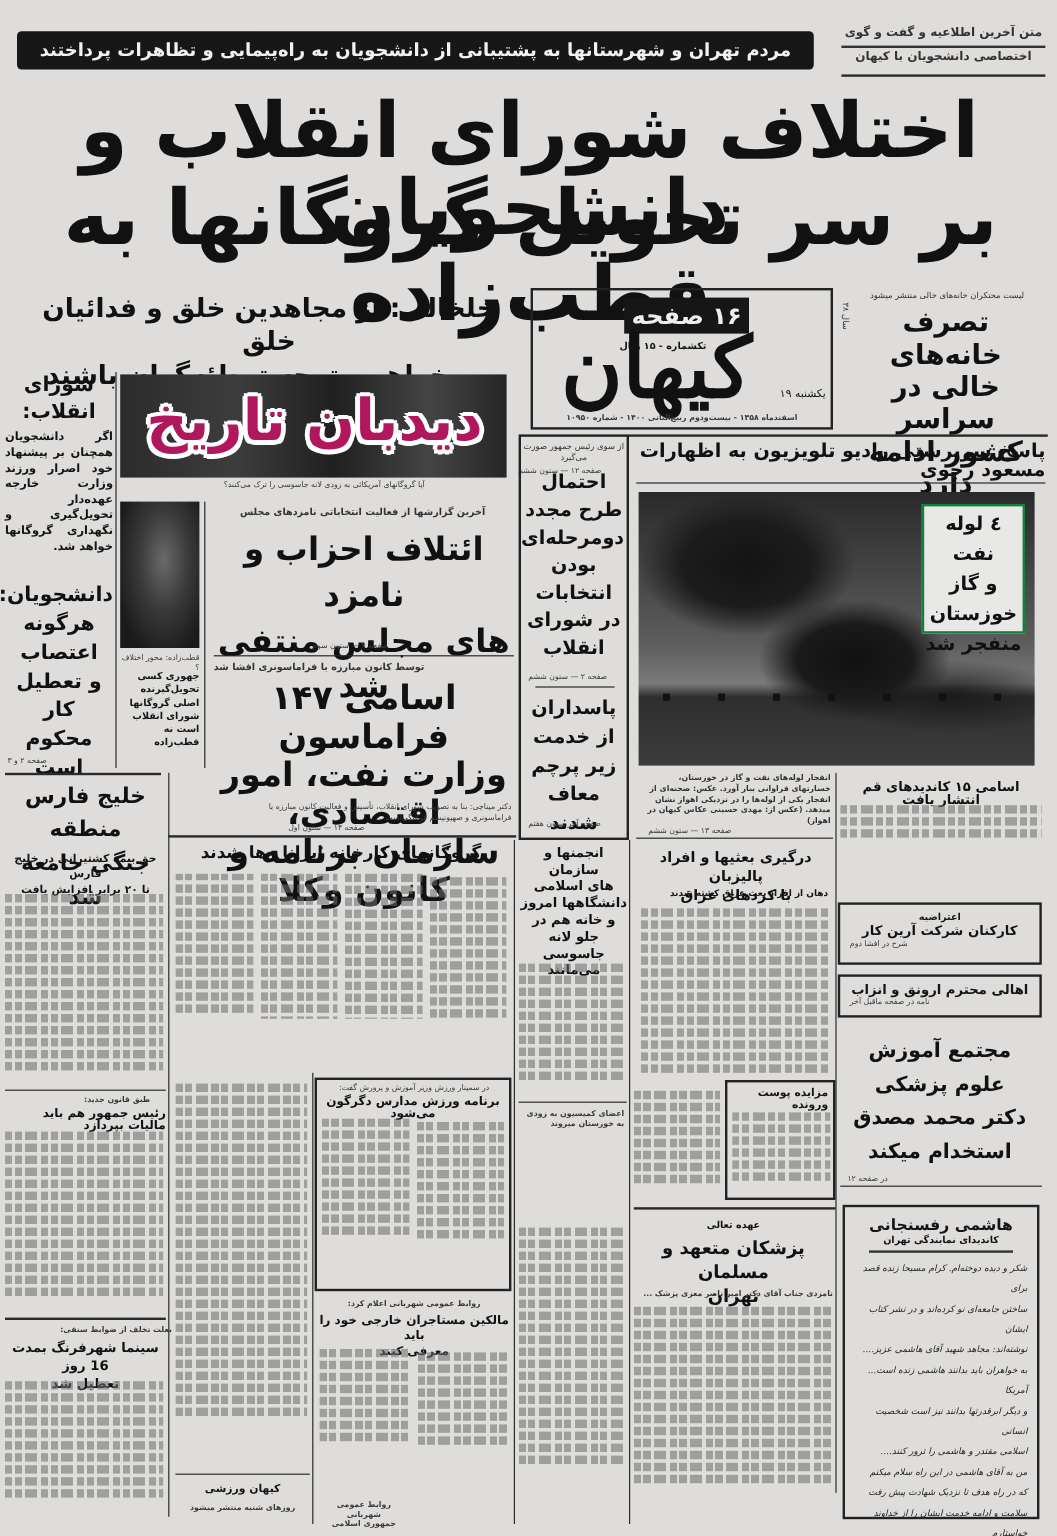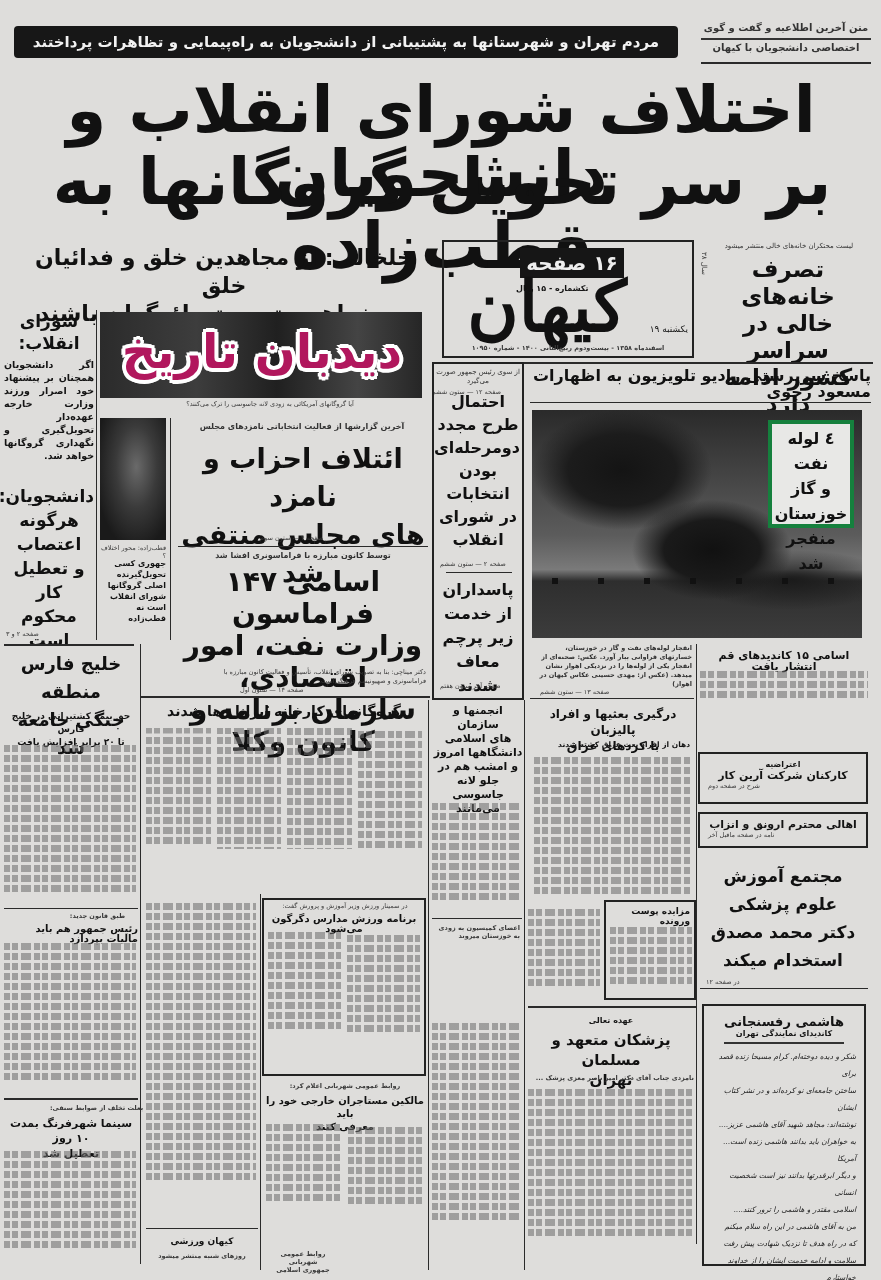--- a/index.html
+++ b/index.html
@@ -116,21 +116,21 @@
   <div class="rule-v" style="left:170px; top:418px; height:222px; width:1px;"></div>
 
   <div class="abs small" style="left:178px; top:422px; width:248px; text-align:center; font-size:8px; font-weight:700;">آخرین گزارشها از فعالیت انتخاباتی نامزدهای مجلس</div>
   <div class="abs heavy" style="left:178px; top:440px; width:250px; font-size:27px; line-height:38px;">
     <div>ائتلاف احزاب و نامزد</div>
     <div>های مجلس منتفی شد</div>
   </div>
   <div class="abs tiny" style="left:260px; top:534px;">صفحه ۴ — ستون سوم</div>
   <div class="rule-h" style="left:178px; top:546px; width:250px; height:1px;"></div>
 
-  <div class="abs small" style="left:178px; top:551px; width:250px; text-align:center; font-size:8px; font-weight:700;">توسط کانون مبارزه با فراماسونری افشا شد</div>
+  <div class="abs small" style="left:178px; top:551px; width:250px; text-align:left; font-size:8px; font-weight:700;">توسط کانون مبارزه با فراماسونری افشا شد</div>
   <div class="abs heavy" style="left:178px; top:566px; width:250px; font-size:28px; line-height:32px;">
     <div>اسامی ۱۴۷ فراماسون</div>
     <div>وزارت نفت، امور اقتصادی،</div>
     <div>سازمان برنامه و کانون وکلا</div>
   </div>
   <div class="abs tiny" style="left:190px; top:668px; width:236px; text-align:right; line-height:9px;">دکتر میناچی: بنا به تصویب شورای انقلاب، تأسیس و فعالیت کانون مبارزه با فراماسونری و صهیونیسم فرهنگی‌است.</div>
   <div class="abs tiny" style="left:240px; top:686px;">صفحه ۱۴ — ستون اول</div>
   <div class="rule-h" style="left:140px; top:696px; width:290px;"></div>
 
   <div class="box" style="left:432px; top:362px; width:92px; height:338px;"></div>
@@ -155,21 +155,21 @@
   <div class="abs tiny" style="left:440px; top:682px;">صفحه آخر ستون هفتم</div>
 
   <div class="photo" style="left:532px; top:410px; width:330px; height:228px;
     background:
       radial-gradient(ellipse 90px 60px at 90px 60px, #141414 0%, #1c1c1c 60%, transparent 100%),
       radial-gradient(ellipse 80px 50px at 180px 140px, #111 0%, #1a1a1a 60%, transparent 100%),
       radial-gradient(ellipse 100px 30px at 260px 170px, #1b1b1b 0%, transparent 100%),
       linear-gradient(180deg, #2a2a2a 0%, #5c5c5c 55%, #7a7a7a 70%, #2e2e2e 75%, #3c3c3c 100%);">
     <div class="abs" style="left:0; right:0; top:168px; height:6px; background:repeating-linear-gradient(90deg, transparent 0 20px, #111 20px 26px, transparent 26px 46px);"></div>
   </div>
-  <div class="abs" style="left:768px; top:420px; width:86px; height:108px; background:#e8e8e6; border:4px solid #15803d;">
+  <div class="abs" style="left:768px; top:420px; width:86px; height:108px; background:#e8e8e6; border:2px solid #15803d;">
     <div class="heavy" style="font-size:16px; line-height:25px; margin-top:2px;">
       <div>٤ لوله نفت</div>
       <div>و گاز</div>
       <div>خوزستان</div>
       <div>منفجر شد</div>
     </div>
   </div>
   <div class="abs" style="left:534px; top:644px; width:158px; font-size:6.5px; line-height:9px; font-weight:700; color:#333; text-align:right;">انفجار لوله‌های نفت و گاز در خوزستان، خسارتهای فراوانی ببار آورد. عکس: صحنه‌ای از انفجار یکی از لوله‌ها را در نزدیکی اهواز نشان میدهد. (عکس از: مهدی حسینی عکاس کیهان در اهواز)</div>
   <div class="abs tiny" style="left:540px; top:688px;">صفحه ۱۳ — ستون ششم</div>
 
@@ -200,21 +200,21 @@
       <span class="filler"></span>
       <span class="filler"></span>
       <span class="filler"></span>
       <span class="filler"></span>
       <span class="filler"></span>
     </div>
 
   <div class="box" style="left:698px; top:752px; width:170px; height:52px;">
     <div style="text-align:center; font-size:8px; font-weight:700; margin-top:6px;">اعتراضیه</div>
     <div style="text-align:center; font-size:11px; font-weight:900;">کارکنان شرکت آرین کار</div>
-    <div class="tiny" style="text-align:left; padding-left:8px;">شرح در صفحه دوم</div>
+    <div class="tiny" style="text-align:left; padding-left:8px;">شرح در افشا دوم</div>
   </div>
   <div class="box" style="left:698px; top:812px; width:170px; height:36px;">
     <div style="text-align:center; font-size:11px; font-weight:900; margin-top:4px;">اهالی محترم ارونق و انزاب</div>
     <div class="tiny" style="text-align:left; padding-left:8px;">نامه در صفحه ماقبل آخر</div>
   </div>
 
   <div class="abs heavy" style="left:700px; top:862px; width:166px; font-size:17px; line-height:28px;">
     <div>مجتمع آموزش</div>
     <div>علوم پزشکی</div>
     <div>دکتر محمد مصدق</div>
@@ -285,21 +285,21 @@
       <span class="filler"></span>
       <span class="filler"></span>
       <span class="filler"></span>
       <span class="filler"></span>
       <span class="filler"></span>
     </div>
   <div class="rule-h" style="left:4px; top:1098px; width:134px;"></div>
 
   <div class="abs tiny" style="left:50px; top:1104px; font-weight:700;">بعلت تخلف از ضوابط سنفی:</div>
   <div class="abs heavy" style="left:4px; top:1116px; width:134px; font-size:11px; line-height:15px;">
-    <div>سینما شهرفرنگ بمدت ۱۰ روز</div>
+    <div>سینما شهرفرنگ بمدت 16 روز</div>
     <div>تعطیل شد</div>
   </div>
   <div class="body-text" style="left:4px; top:1148px; width:132px; height:118px;">
       <span class="filler"></span>
       <span class="filler"></span>
       <span class="filler"></span>
       <span class="filler"></span>
       <span class="filler"></span>
       <span class="filler"></span>
       <span class="filler"></span>
@@ -447,21 +447,21 @@
     </div>
   <div class="rule-h" style="left:146px; top:1228px; width:112px; height:1px;"></div>
   <div class="abs" style="left:146px; top:1236px; width:112px; text-align:center; font-size:9px; font-weight:900;">کیهان ورزشی</div>
   <div class="abs tiny" style="left:146px; top:1252px; width:112px; text-align:center; font-weight:700;">روزهای شنبه منتشر میشود</div>
 
   <div class="rule-v" style="left:428px; top:700px; height:570px; width:1px;"></div>
   <div class="abs heavy" style="left:432px; top:704px; width:92px; font-size:11px; line-height:14px;">
     <div>انجمنها و سازمان</div>
     <div>های اسلامی</div>
     <div>دانشگاهها امروز</div>
-    <div>و امشب هم در</div>
+    <div>و خانه هم در</div>
     <div>جلو لانه جاسوسی</div>
     <div>می‌مانند</div>
   </div>
   <div class="body-text" style="left:432px; top:800px; width:90px; height:112px;">
       <span class="filler"></span>
       <span class="filler"></span>
       <span class="filler"></span>
       <span class="filler"></span>
       <span class="filler"></span>
       <span class="filler"></span>

